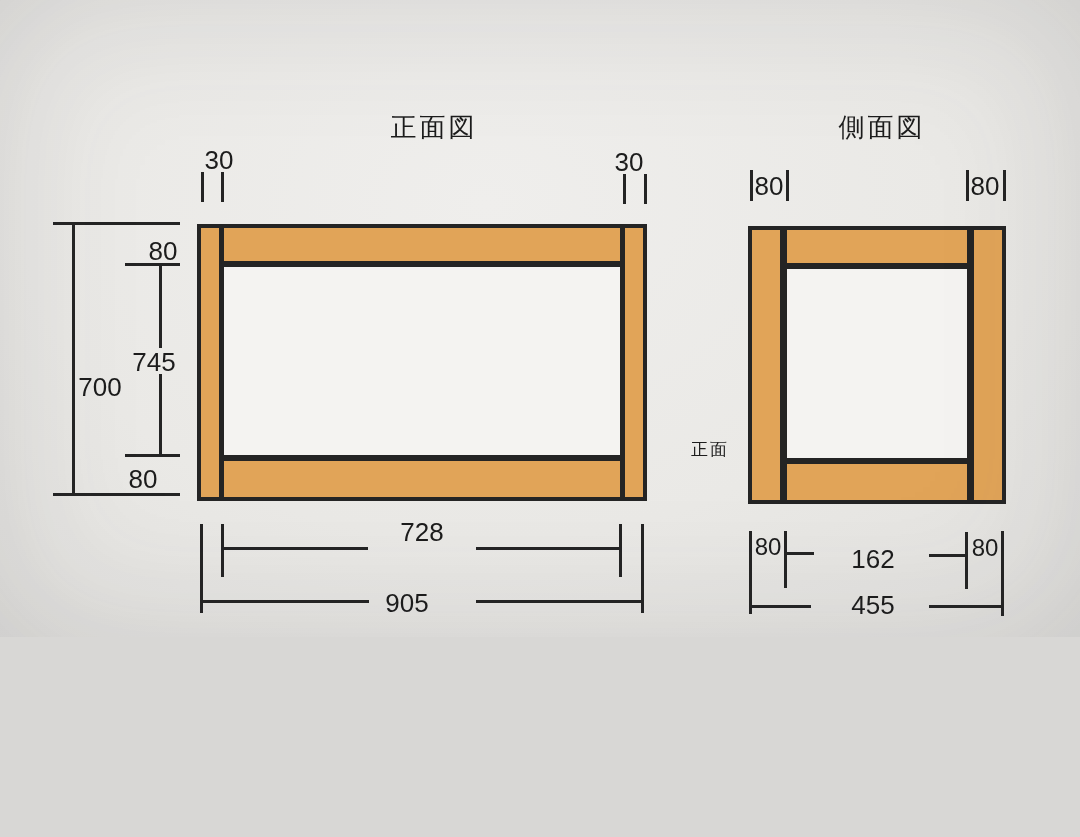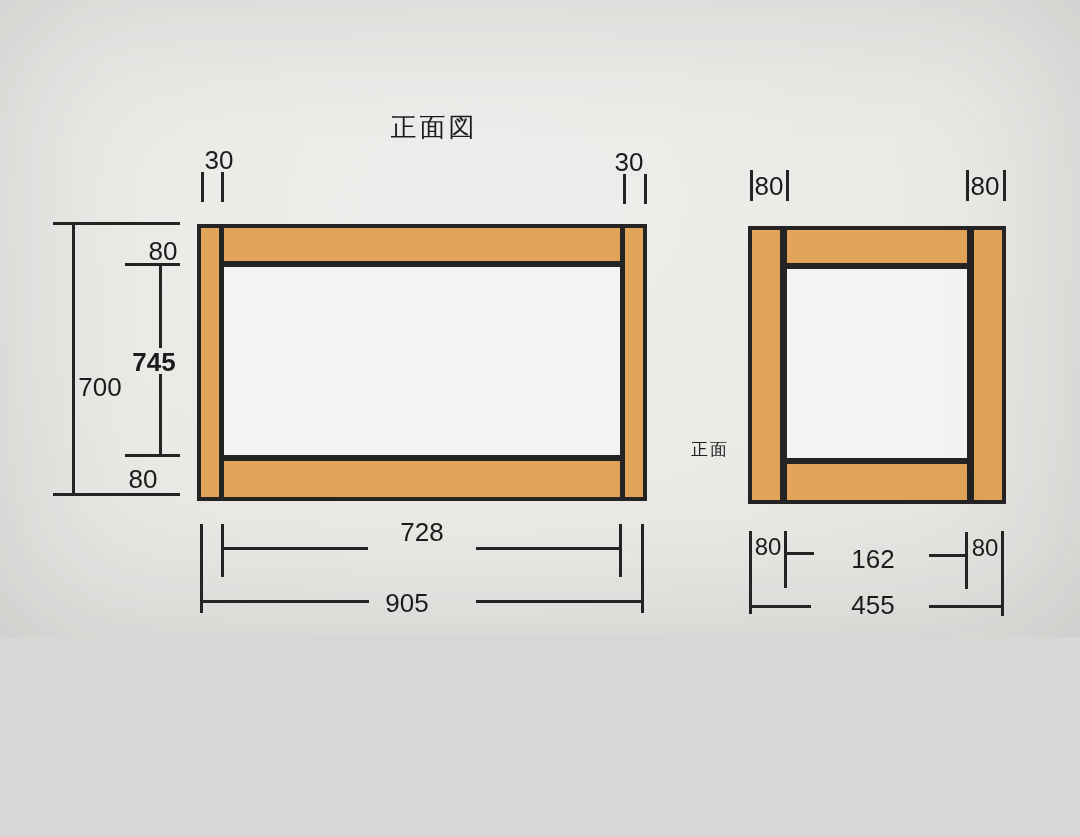--- a/index.html
+++ b/index.html
@@ -49,38 +49,39 @@
 
   <div class="hl" style="left:53px;top:222px;width:127px;"></div>
   <div class="hl" style="left:53px;top:493px;width:127px;"></div>
   <div class="vl" style="left:72px;top:222px;height:274px;"></div>
   <div class="t num" style="left:76px;top:374px;width:48px;">700</div>
 
   <div class="t num" style="left:141px;top:238px;width:44px;">80</div>
   <div class="hl" style="left:125px;top:263px;width:55px;"></div>
 
   <div class="vl" style="left:159px;top:266px;height:82px;"></div>
-  <div class="t num" style="left:127px;top:349px;width:54px;font-weight:bold;">745</div>
+  <div class="t num" style="left:127px;top:349px;width:54px;">745</div>
   <div class="vl" style="left:159px;top:374px;height:81px;"></div>
 
   <div class="hl" style="left:125px;top:454px;width:55px;"></div>
   <div class="t num" style="left:121px;top:466px;width:44px;">80</div>
 
   <div class="vl" style="left:221px;top:524px;height:53px;"></div>
   <div class="vl" style="left:619px;top:524px;height:53px;"></div>
   <div class="hl" style="left:224px;top:547px;width:144px;"></div>
   <div class="t num" style="left:391px;top:519px;width:62px;">728</div>
   <div class="hl" style="left:476px;top:547px;width:145px;"></div>
 
   <div class="vl" style="left:200px;top:524px;height:89px;"></div>
   <div class="vl" style="left:641px;top:524px;height:89px;"></div>
   <div class="hl" style="left:203px;top:600px;width:166px;"></div>
   <div class="t num" style="left:376px;top:590px;width:62px;">905</div>
   <div class="hl" style="left:476px;top:600px;width:167px;"></div>
 
+  <div class="t title" style="left:782px;top:114px;width:200px;">側面図</div>
 
   <div class="frame" style="left:748px;top:226px;width:250px;height:270px;">
     <div class="leg" style="width:28px;border-right:7px solid var(--line,#242424);"></div>
     <div class="colmid">
       <div class="rail" style="height:33px;border-bottom:6px solid var(--line,#242424);"></div>
       <div class="open"></div>
       <div class="rail" style="height:36px;border-top:6px solid var(--line,#242424);"></div>
     </div>
     <div class="leg" style="width:28px;border-left:7px solid var(--line,#242424);"></div>
   </div>

